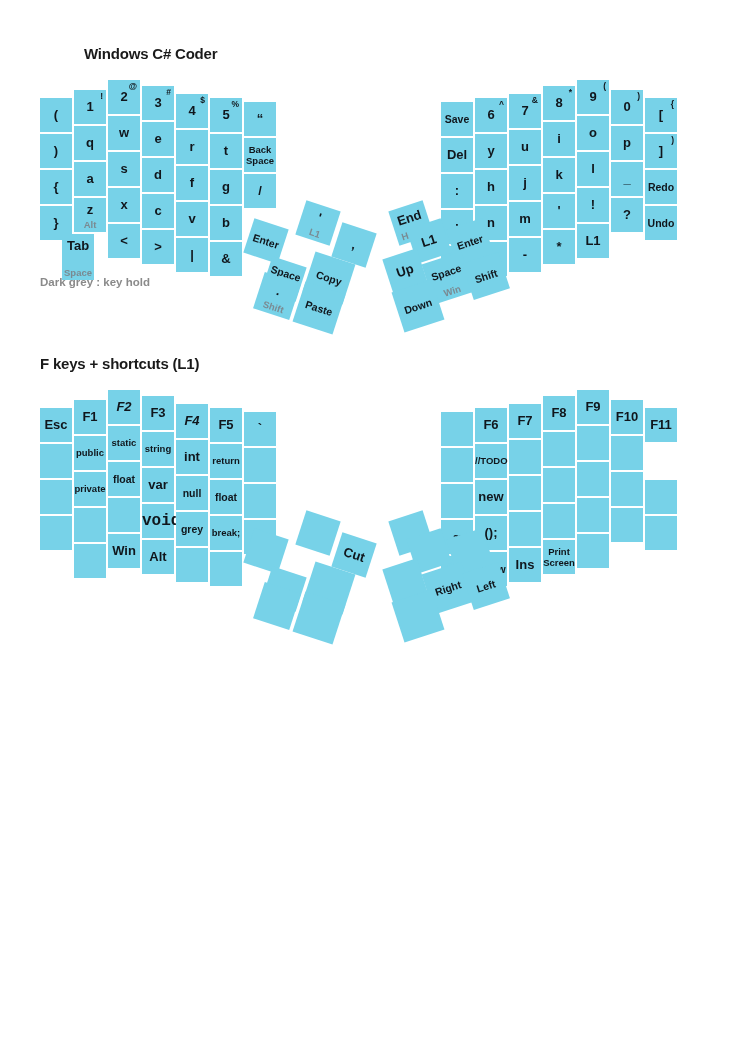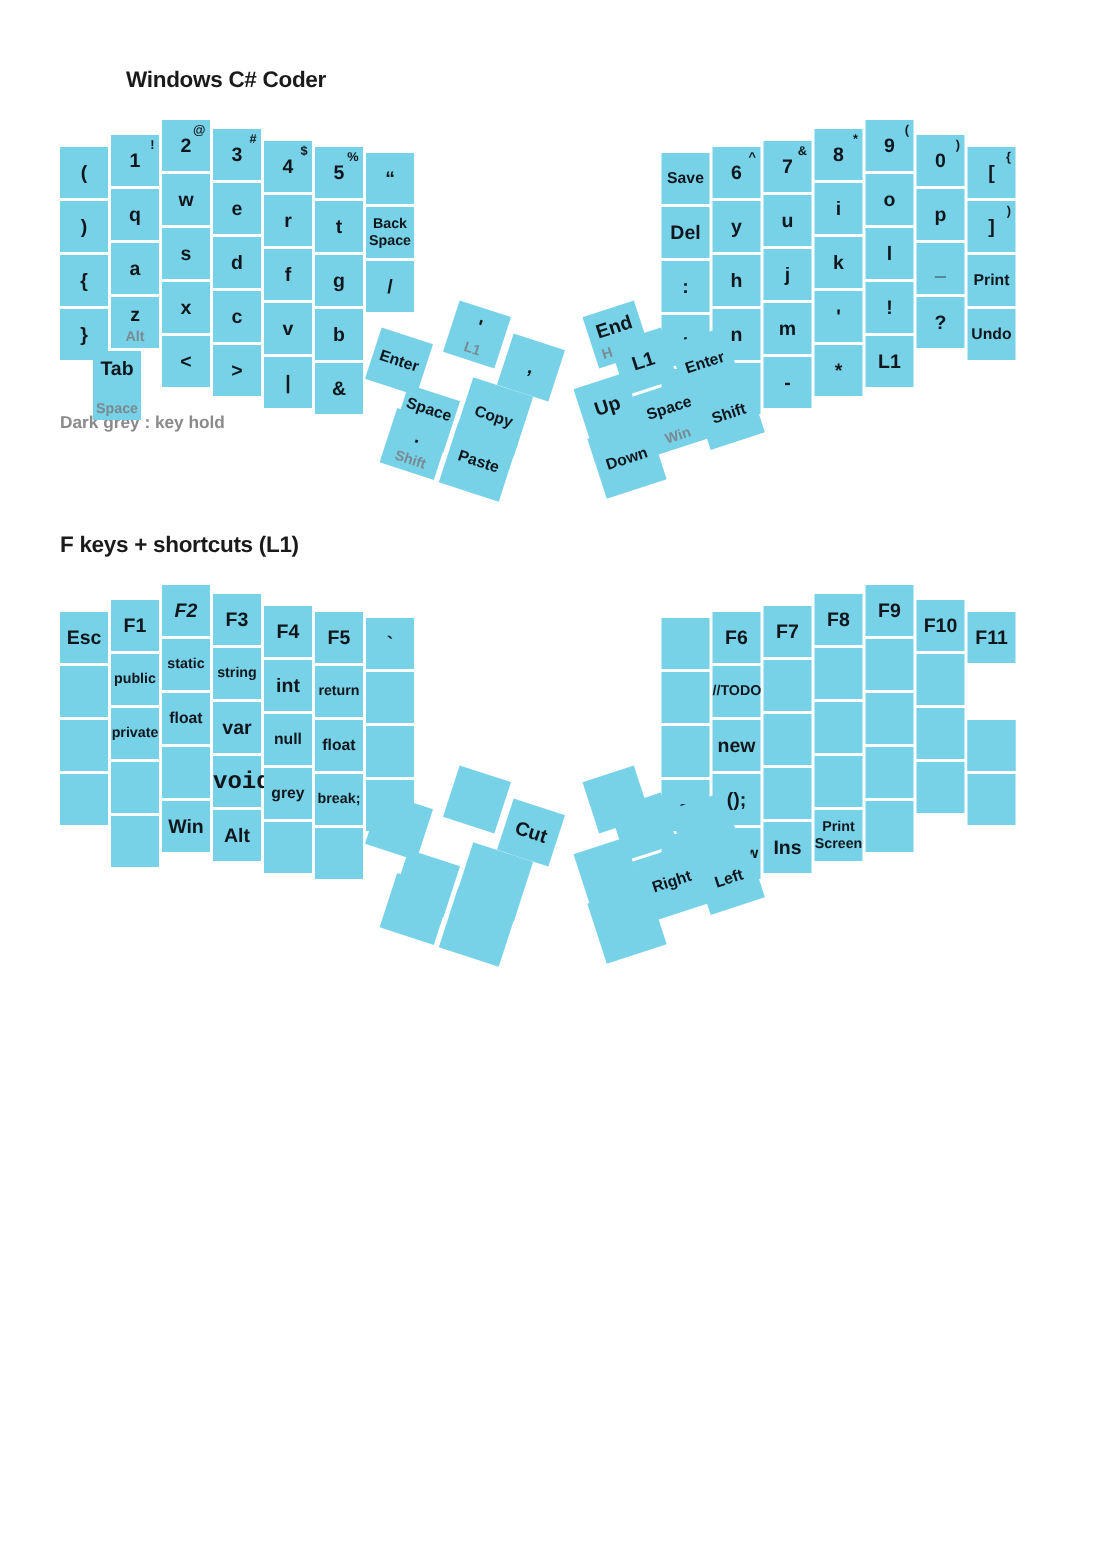--- a/index.html
+++ b/index.html
@@ -228,21 +228,21 @@
     <div class="key" style="left: 102px; top: 78px; width: 32px; height: 34px;">
       <div class="main" style="font-size: 13px; line-height: 34px;">k</div>
     </div>
     <div class="key" style="left: 136px; top: 72px; width: 32px; height: 34px;">
       <div class="main" style="font-size: 13px; line-height: 34px;">l</div>
     </div>
     <div class="key" style="left: 170px; top: 82px; width: 32px; height: 34px;">
       <div class="main" style="font-size: 13px; line-height: 34px;">_</div>
     </div>
     <div class="key" style="left: 204px; top: 90px; width: 32px; height: 34px;">
-      <div class="main" style="font-size: 10.5px; line-height: 34px;">Print</div>
+      <div class="main" style="font-size: 10.5px; line-height: 34px;">Redo</div>
     </div>
     <div class="key" style="left: 0px; top: 130px; width: 32px; height: 34px;">
       <div class="main" style="font-size: 13px; line-height: 34px;">;</div>
     </div>
     <div class="key" style="left: 34px; top: 126px; width: 32px; height: 34px;">
       <div class="main" style="font-size: 13px; line-height: 34px;">n</div>
     </div>
     <div class="key" style="left: 68px; top: 122px; width: 32px; height: 34px;">
       <div class="main" style="font-size: 13px; line-height: 34px;">m</div>
     </div>
@@ -334,21 +334,21 @@
     </div>
     <div class="key" style="left: 34px; top: 10px; width: 32px; height: 34px;">
       <div class="main" style="font-size: 13px; line-height: 34px;">F1</div>
     </div>
     <div class="key" style="left: 68px; top: 0px; width: 32px; height: 34px;">
       <div class="main" style="font-size: 13px; line-height: 34px; font-style: italic;">F2</div>
     </div>
     <div class="key" style="left: 102px; top: 6px; width: 32px; height: 34px;">
       <div class="main" style="font-size: 13px; line-height: 34px;">F3</div>
     </div>
-    <div class="key" style="left: 136px; top: 14px; width: 32px; height: 34px;">
+    <div class="key" style="left: 136px; top: 14px; width: 32px; height: 34px; font-style: italic;">
       <div class="main" style="font-size: 13px; line-height: 34px;">F4</div>
     </div>
     <div class="key" style="left: 170px; top: 18px; width: 32px; height: 34px;">
       <div class="main" style="font-size: 13px; line-height: 34px;">F5</div>
     </div>
     <div class="key" style="left: 204px; top: 22px; width: 32px; height: 34px;">
       <div class="main" style="font-size: 13px; line-height: 34px;">`</div>
     </div>
     <div class="key" style="left: 0px; top: 54px; width: 32px; height: 34px;">
       <div class="main" style="font-size: 13px; line-height: 34px;"></div>

